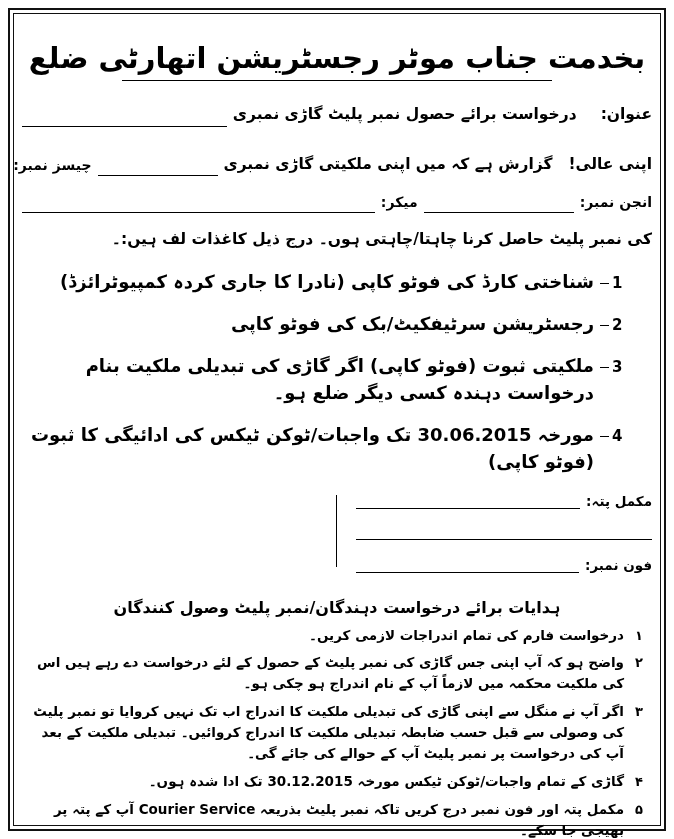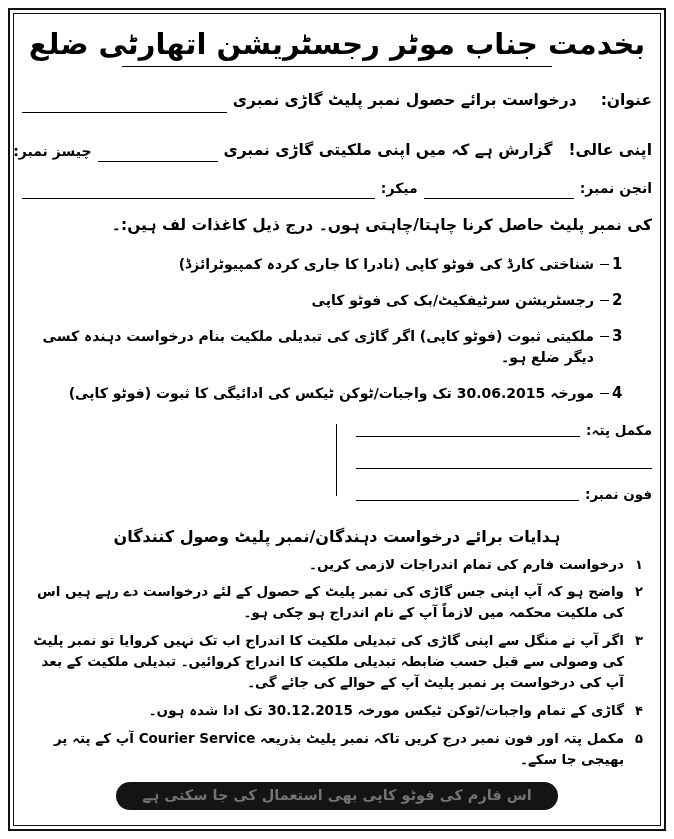--- a/index.html
+++ b/index.html
@@ -32,21 +32,21 @@
     left: 13px;
     top: 13px;
     right: 13px;
     bottom: 13px;
     border: 1px solid #111;
     box-sizing: border-box;
   }
   .content {
     position: absolute;
     left: 22px;
-    top: 8px;
+    top: 22px;
     width: 630px;
     height: 799px;
     box-sizing: border-box;
     direction: rtl;
     text-align: right;
   }
 
   
   .title {
     font-size: 29px;
@@ -121,41 +121,41 @@
   .list-num::after {
     content: "";
     position: absolute;
     left: 0px;
     top: 50%;
     width: 9px;
     border-bottom: 1.6px solid #000;
   }
   .list-text {
     flex: 1 1 auto;
-    font-size: 14px;
+    font-size: 18px;
     font-weight: bold;
     line-height: 1.5;
     padding-right: 6px;
   }
 
   
   .sig-block {
     margin-top: 18px;
     display: flex;
     direction: rtl;
     justify-content: space-between;
     position: relative;
   }
   .sig-col {
     width: 47%;
   }
   .sig-row {
     display: flex;
     direction: rtl;
-    align-items: center;
+    align-items: flex-end;
     gap: 6px;
     margin-bottom: 17px;
   }
   .sig-lbl {
     font-size: 13.5px;
     font-weight: bold;
     white-space: nowrap;
   }
   .sig-line {
     flex: 1 1 auto;

